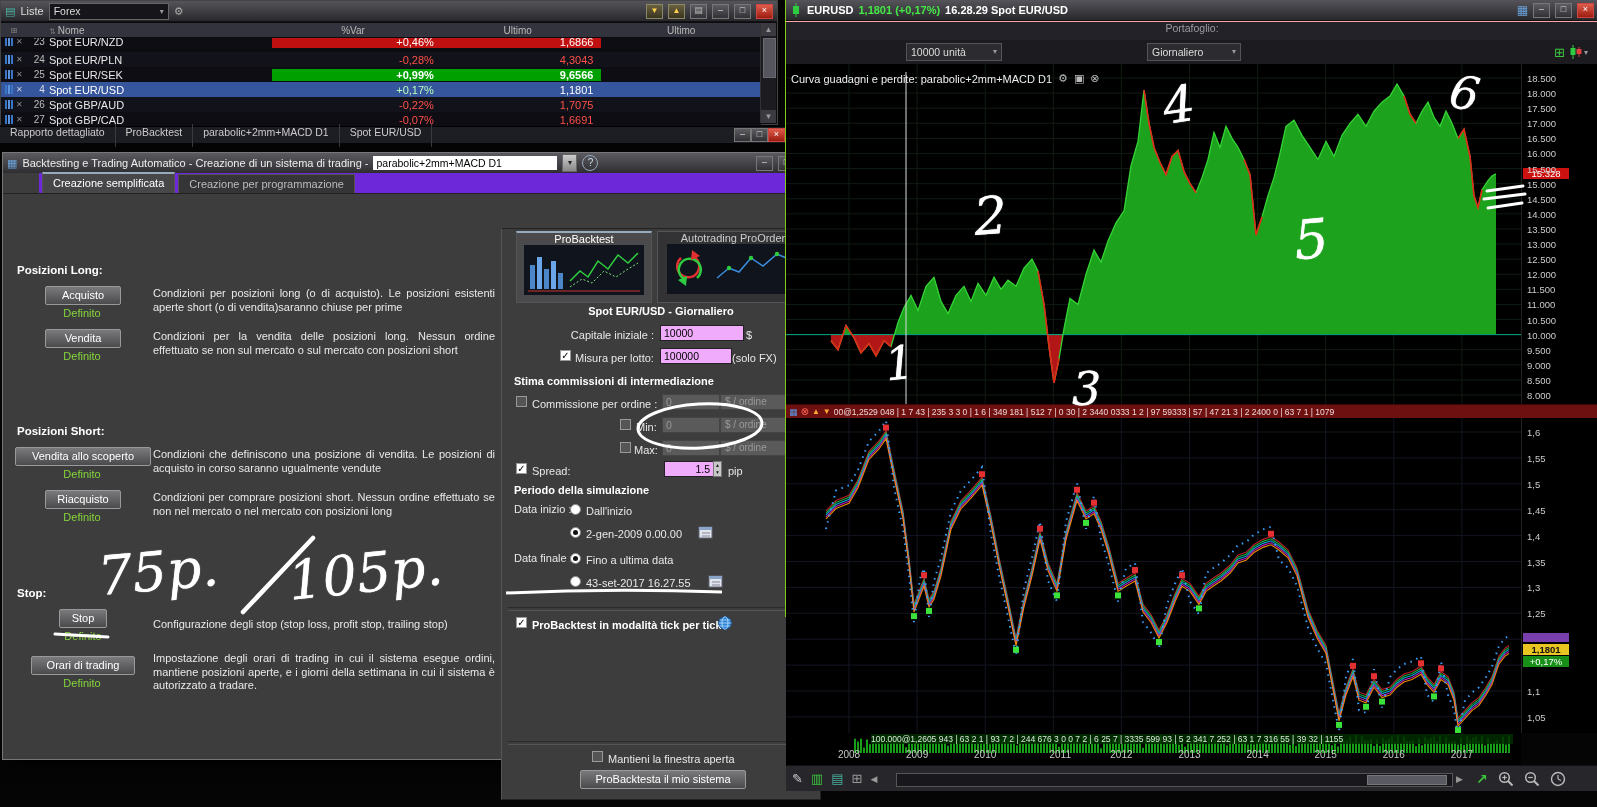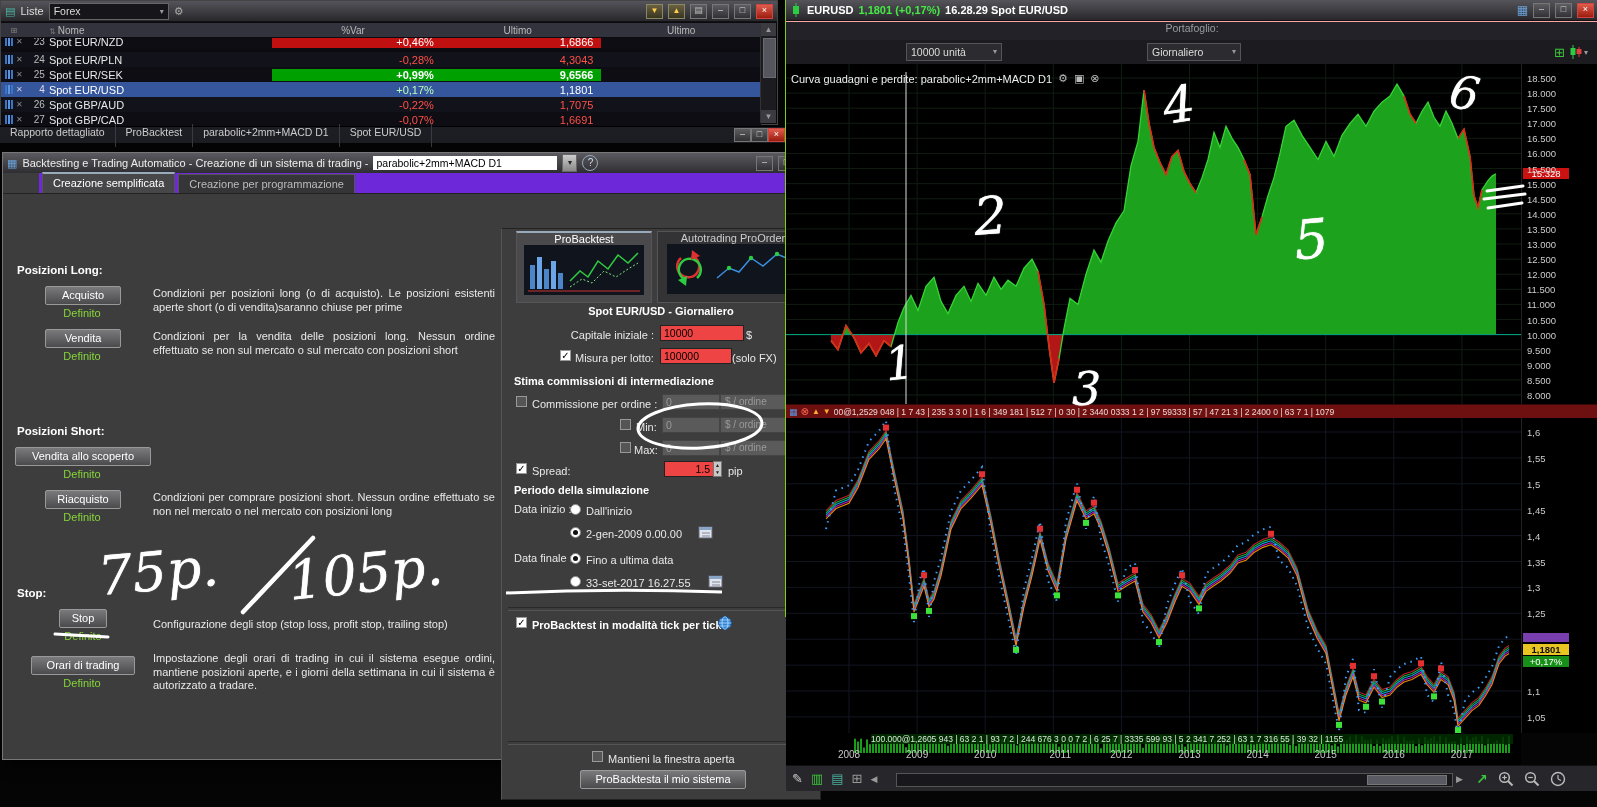--- a/index.html
+++ b/index.html
@@ -65,21 +65,21 @@
   .definito{position:absolute;color:#86d63a;font-size:11px;text-align:center;}
   .desc{position:absolute;width:342px;color:#e9e9e9;font-size:11px;line-height:13.5px;text-align:justify;}
   
   #bt-panel{position:absolute;left:498px;top:34px;width:320px;height:572px;background:#3d3d3d;
             border:1px solid #222;border-left:1px solid #555;box-sizing:border-box;}
   .bt-tab{position:absolute;top:2px;height:72px;background:#333335;border:1px solid #555;box-sizing:border-box;
           text-align:center;color:#ccc;font-size:11px;}
   .bt-tab.active{background:#4a4a4c;color:#fff;border-top:2px solid #9ab;}
   .f-label{position:absolute;color:#e8e8e8;font-size:11px;}
   .f-bold{font-weight:bold;color:#fff;}
-  .tinput{position:absolute;background:#ef4444;color:#000;border:1px solid #222;height:14px;line-height:14px;
+  .tinput{position:absolute;background:#f0abfc;color:#000;border:1px solid #222;height:14px;line-height:14px;
           padding:0 3px;font-size:10.5px;}
   .tinput.dis{background:#5a5a5a;color:#9a9a9a;border-color:#444;}
   .tselect{position:absolute;background:#5a5a5a;color:#9a9a9a;border:1px solid #444;height:14px;line-height:14px;
            padding:0 14px 0 4px;font-size:10px;}
   .tselect:after{content:"▾";position:absolute;right:2px;color:#888;}
   .cbx{position:absolute;width:11px;height:11px;border:1px solid #999;background:#555;box-sizing:border-box;
        font-size:10px;line-height:9px;text-align:center;color:#000;}
   .cbx.on{background:#fff;}
   .rdo{position:absolute;width:11px;height:11px;border:1px solid #888;border-radius:50%;background:#fff;box-sizing:border-box;}
   .rdo.on:after{content:"";position:absolute;left:2px;top:2px;width:5px;height:5px;border-radius:50%;background:#111;}
@@ -252,20 +252,21 @@
       <span class="dlg-btn" style="left:42px;top:92px;width:74px;">Acquisto</span>
       <span class="definito" style="left:42px;top:113px;width:74px;">Definito</span>
       <span class="desc" style="left:150px;top:93px;">Condizioni per posizioni long (o di acquisto). Le posizioni esistenti aperte short (o di vendita)saranno chiuse per prime</span>
       <span class="dlg-btn" style="left:42px;top:135px;width:74px;">Vendita</span>
       <span class="definito" style="left:42px;top:156px;width:74px;">Definito</span>
       <span class="desc" style="left:150px;top:136px;">Condizioni per la vendita delle posizioni long. Nessun ordine effettuato se non sul mercato o sul mercato con posizioni short</span>
 
       <span class="sec-h" style="left:14px;top:231px;">Posizioni Short:</span>
       <span class="dlg-btn" style="left:12px;top:253px;width:134px;">Vendita allo scoperto</span>
       <span class="definito" style="left:12px;top:274px;width:134px;">Definito</span>
+      <span class="desc" style="left:150px;top:254px;">Condizioni che definiscono una posizione di vendita. Le posizioni di acquisto in corso saranno ugualmente vendute</span>
       <span class="dlg-btn" style="left:42px;top:296px;width:74px;">Riacquisto</span>
       <span class="definito" style="left:42px;top:317px;width:74px;">Definito</span>
       <span class="desc" style="left:150px;top:297px;">Condizioni per comprare posizioni short. Nessun ordine effettuato se non nel mercato o nel mercato con posizioni long</span>
 
       <span class="sec-h" style="left:14px;top:393px;">Stop:</span>
       <span class="dlg-btn" style="left:56px;top:415px;width:46px;">Stop</span>
       <span class="definito" style="left:50px;top:436px;width:60px;">Definito</span>
       <span class="desc" style="left:150px;top:424px;">Configurazione degli stop (stop loss, profit stop, trailing stop)</span>
       <span class="dlg-btn" style="left:28px;top:462px;width:102px;">Orari di trading</span>
       <span class="definito" style="left:28px;top:483px;width:102px;">Definito</span>
@@ -346,21 +347,21 @@
           <rect x="1" y="2" width="13" height="11" fill="#dfe6ee" stroke="#667"></rect>
             <rect x="1" y="2" width="13" height="3" fill="#8aa4c8"></rect>
           <line x1="4" y1="8" x2="12" y2="8" stroke="#889"></line>
             <line x1="4" y1="11" x2="12" y2="11" stroke="#889"></line>
         </svg>
 
         <span class="f-label" style="left:12px;top:323px;">Data finale :</span>
         <span class="rdo on" style="left:68px;top:324px;"></span>
         <span class="f-label" style="left:84px;top:325px;">Fino a ultima data</span>
         <span class="rdo" style="left:68px;top:347px;"></span>
-        <span class="f-label" style="left:84px;top:348px;">33-set-2017 16.27.55</span>
+        <span class="f-label" style="left:84px;top:348px;">43-set-2017 16.27.55</span>
         <svg class="abs" style="left:206px;top:345px;" width="15" height="14">
           <rect x="1" y="2" width="13" height="11" fill="#dfe6ee" stroke="#667"></rect>
             <rect x="1" y="2" width="13" height="3" fill="#8aa4c8"></rect>
           <line x1="4" y1="8" x2="12" y2="8" stroke="#889"></line>
             <line x1="4" y1="11" x2="12" y2="11" stroke="#889"></line>
         </svg>
 
         <div class="groove" style="left:6px;top:378px;width:306px;"></div>
 
         <span class="cbx on" style="left:14px;top:388px;">✓</span>

